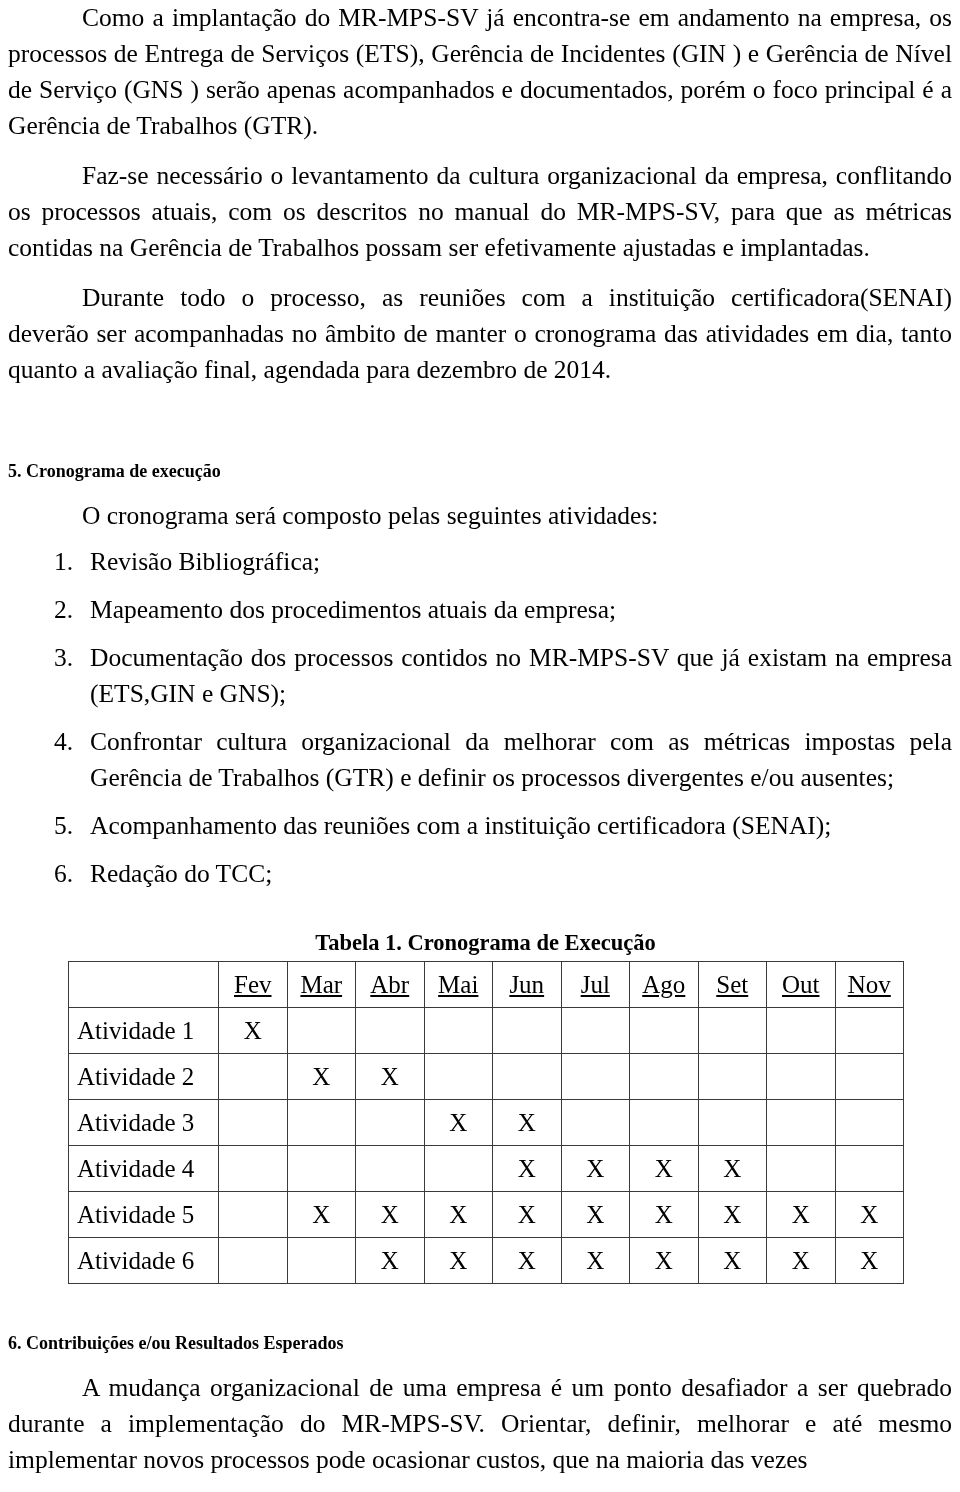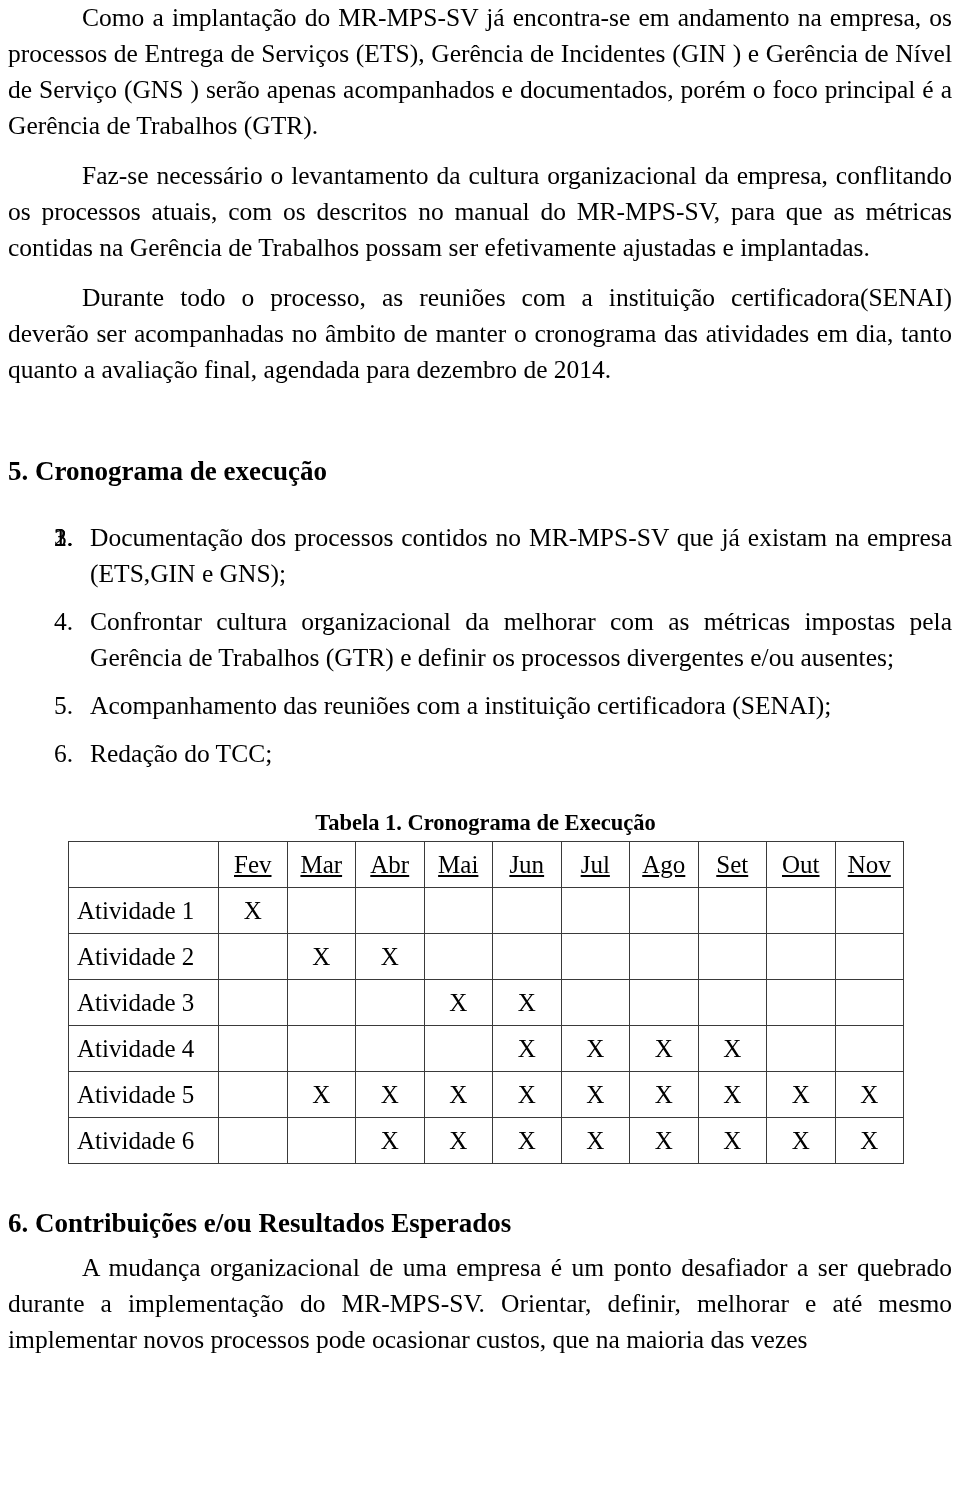--- a/index.html
+++ b/index.html
@@ -32,21 +32,21 @@
     hyphens: none;
   }
   .para .indent {
     display: inline-block;
     width: 74px;
   }
   .p-gap { height: 14px; }
 
   
   .heading {
-    font-size: 27px;
+    font-size: 18px;
     line-height: 34px;
     font-weight: bold;
     margin: 0;
     text-align: left;
   }
 
   
   .olist {
     margin: 0;
     padding: 0;
@@ -126,26 +126,27 @@
 
   <p class="para"><span class="indent"></span><span>Durante todo o processo, as reuniões com a instituição certificadora(SENAI) deverão ser acompanhadas no âmbito de manter o cronograma das atividades em dia, tanto quanto a avaliação final, agendada para dezembro de 2014.</span></p>
 
   <div class="block-gap-lg"></div>
   <div class="block-gap-md"></div>
 
   <h2 class="heading">5. Cronograma de execução</h2>
 
   <div class="block-gap-sm"></div>
 
+  <p class="para"><span class="indent"></span><span>O cronograma será composto pelas seguintes atividades:</span></p>
 
   <div class="block-gap-sm"></div>
 
   <ol class="olist">
-    <li class="nojustify"><span class="num">1.</span></li>
-    <li class="nojustify"><span class="num">2.</span></li>
+    <li class="nojustify"><span class="num">1.</span><span>Revisão Bibliográfica;</span></li>
+    <li class="nojustify"><span class="num">2.</span><span>Mapeamento dos procedimentos atuais da empresa;</span></li>
     <li><span class="num">3.</span><span>Documentação dos processos contidos no MR-MPS-SV que já existam na empresa (ETS,GIN e GNS);</span></li>
     <li><span class="num">4.</span><span>Confrontar cultura organizacional da melhorar com as métricas impostas pela Gerência de Trabalhos (GTR) e definir os processos divergentes e/ou ausentes;</span></li>
     <li class="nojustify"><span class="num">5.</span><span>Acompanhamento das reuniões com a instituição certificadora (SENAI);</span></li>
     <li class="nojustify"><span class="num">6.</span><span>Redação do TCC;</span></li>
   </ol>
 
   <div class="block-gap-md"></div>
 
   <div class="table-wrap">
     <div class="table-caption">Tabela 1. Cronograma de Execução</div>

